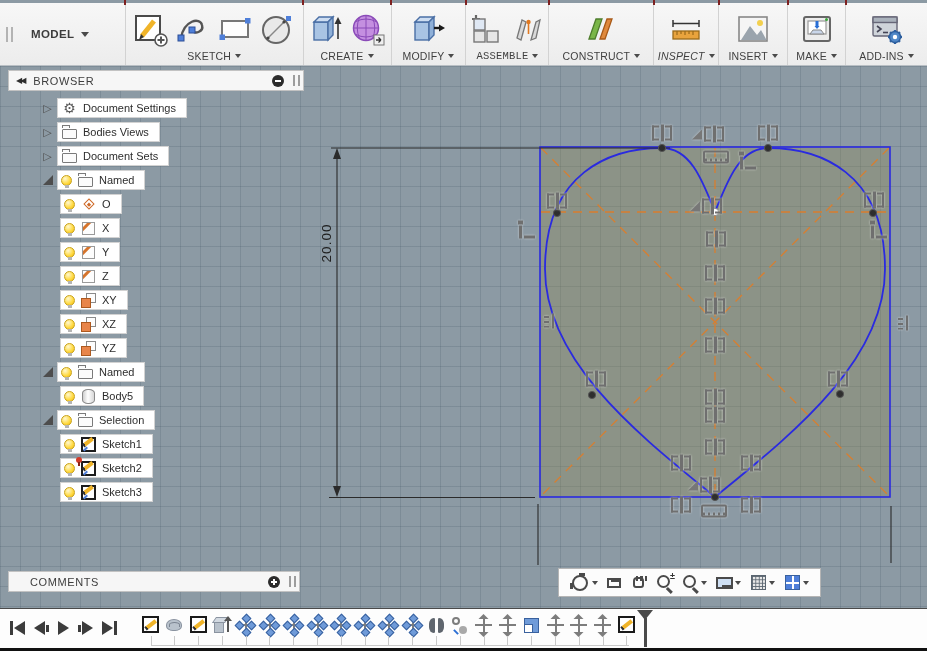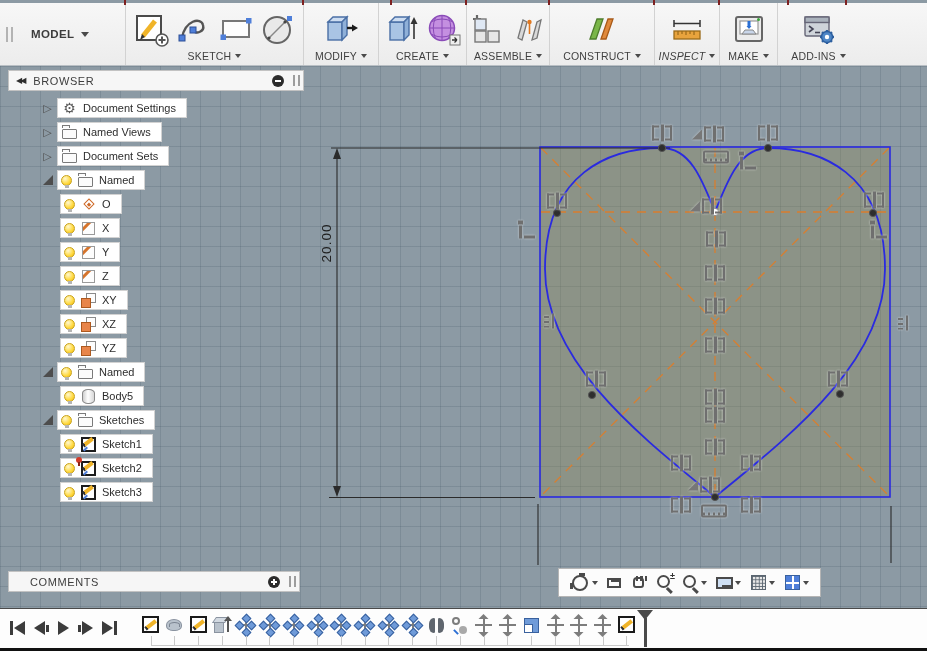--- a/index.html
+++ b/index.html
@@ -211,63 +211,63 @@
               <circle cx="27" cy="13" r="1.6" fill="#444"></circle>
               <rect x="29" y="7" width="5" height="5" fill="#4f7fd9"></rect>
             </svg>
           </span>
         </div>
         <div class="tb-label">
           <span>SKETCH</span>
           <span class="caret"></span>
         </div>
       </div>
+      <div class="tb-section" style="width: 88px;">
+        <div class="tb-icons">
+          <span class="tb-icon">
+            <svg viewBox="0 0 40 40">
+              <rect x="8" y="13" width="14" height="18" fill="#a9c4e4" stroke="#4a6fa5" stroke-width="1.4"></rect>
+              <path d="M8 13 L13 8 L27 8 L22 13 Z" fill="#cdddf1" stroke="#4a6fa5" stroke-width="1.4"></path>
+              <path d="M22 13 L27 8 L27 26 L22 31 Z" fill="#8fb0d8" stroke="#4a6fa5" stroke-width="1.4"></path>
+              <path d="M32 30 V12" stroke="#333" stroke-width="1.6"></path>
+              <path d="M32 8 L28.5 15 H35.5 Z" fill="#333"></path>
+            </svg>
+          </span>
+          <span class="tb-icon">
+            <svg viewBox="0 0 40 40">
+              <circle cx="18" cy="19" r="12.5" fill="#c48fe0" stroke="#8a4bb8" stroke-width="1.5"></circle>
+              <path d="M5.5 19 h25 M18 6.5 v25 M8 12.5 q10 -5 20 0 M8 25.5 q10 5 20 0 M11.5 8.5 q-4.5 10.5 0 21 M24.5 8.5 q4.5 10.5 0 21" stroke="#8a4bb8" stroke-width="1" fill="none"></path>
+              <rect x="26" y="26" width="10" height="10" fill="#efefef" stroke="#777"></rect>
+              <path d="M28 31 h5 M33 31 l-2.5 -2.5 M33 31 l-2.5 2.5" stroke="#333" stroke-width="1.3" fill="none"></path>
+            </svg>
+          </span>
+        </div>
+        <div class="tb-label">
+          <span>CREATE</span>
+          <span class="caret"></span>
+        </div>
+      </div>
       <div class="tb-section" style="width: 75px;">
         <div class="tb-icons">
           <span class="tb-icon">
             <svg viewBox="0 0 40 40">
               <rect x="7" y="13" width="14" height="18" fill="#a9c4e4" stroke="#4a6fa5" stroke-width="1.4"></rect>
               <path d="M7 13 L12 8 L26 8 L21 13 Z" fill="#cdddf1" stroke="#4a6fa5" stroke-width="1.4"></path>
               <path d="M21 13 L26 8 L26 26 L21 31 Z" fill="#8fb0d8" stroke="#4a6fa5" stroke-width="1.4"></path>
               <path d="M26 19 h7" stroke="#1a1a1a" stroke-width="2.4"></path>
               <path d="M37 19 L31 15.5 V22.5 Z" fill="#1a1a1a"></path>
             </svg>
           </span>
         </div>
         <div class="tb-label">
           <span>MODIFY</span>
           <span class="caret"></span>
         </div>
       </div>
-      <div class="tb-section" style="width: 88px;">
-        <div class="tb-icons">
-          <span class="tb-icon">
-            <svg viewBox="0 0 40 40">
-              <rect x="8" y="13" width="14" height="18" fill="#a9c4e4" stroke="#4a6fa5" stroke-width="1.4"></rect>
-              <path d="M8 13 L13 8 L27 8 L22 13 Z" fill="#cdddf1" stroke="#4a6fa5" stroke-width="1.4"></path>
-              <path d="M22 13 L27 8 L27 26 L22 31 Z" fill="#8fb0d8" stroke="#4a6fa5" stroke-width="1.4"></path>
-              <path d="M32 30 V12" stroke="#333" stroke-width="1.6"></path>
-              <path d="M32 8 L28.5 15 H35.5 Z" fill="#333"></path>
-            </svg>
-          </span>
-          <span class="tb-icon">
-            <svg viewBox="0 0 40 40">
-              <circle cx="18" cy="19" r="12.5" fill="#c48fe0" stroke="#8a4bb8" stroke-width="1.5"></circle>
-              <path d="M5.5 19 h25 M18 6.5 v25 M8 12.5 q10 -5 20 0 M8 25.5 q10 5 20 0 M11.5 8.5 q-4.5 10.5 0 21 M24.5 8.5 q4.5 10.5 0 21" stroke="#8a4bb8" stroke-width="1" fill="none"></path>
-              <rect x="26" y="26" width="10" height="10" fill="#efefef" stroke="#777"></rect>
-              <path d="M28 31 h5 M33 31 l-2.5 -2.5 M33 31 l-2.5 2.5" stroke="#333" stroke-width="1.3" fill="none"></path>
-            </svg>
-          </span>
-        </div>
-        <div class="tb-label">
-          <span>CREATE</span>
-          <span class="caret"></span>
-        </div>
-      </div>
-      <div class="tb-section" style="width: 83px;">
+      <div class="tb-section" style="width: 83px; font-family: Liberation Mono, monospace;">
         <div class="tb-icons">
           <span class="tb-icon">
             <svg viewBox="0 0 40 40">
               <path d="M10 6 v8 M6 10 h8" stroke="#666" stroke-width="2.2"></path>
               <rect x="8" y="10" width="11" height="11" fill="#dfe8f4" stroke="#777" stroke-width="1.4"></rect>
               <rect x="8" y="22" width="11" height="11" fill="#e6e6e6" stroke="#777" stroke-width="1.4"></rect>
               <rect x="21" y="22" width="11" height="11" fill="#e6e6e6" stroke="#777" stroke-width="1.4"></rect>
             </svg>
           </span>
           <span class="tb-icon">
@@ -303,20 +303,35 @@
           <span class="tb-icon">
             <svg viewBox="0 0 40 40">
               <path d="M7 11 v7 M33 11 v7 M7 14.5 h26" stroke="#333" stroke-width="1.5" fill="none"></path>
               <rect x="7" y="22" width="26" height="8" fill="#e8a33d" stroke="#9a6a1a" stroke-width="1.3"></rect>
               <path d="M11 22 v4 M15 22 v3 M19 22 v4 M23 22 v3 M27 22 v4" stroke="#9a6a1a" stroke-width="1.2"></path>
             </svg>
           </span>
         </div>
         <div class="tb-label">
           <span>INSPECT</span>
+          <span class="caret"></span>
+        </div>
+      </div>
+      <div class="tb-section" style="width: 69px;">
+        <div class="tb-icons">
+          <span class="tb-icon">
+            <svg viewBox="0 0 40 40">
+              <rect x="6" y="8" width="28" height="24" fill="#f5f5f5" stroke="#888" stroke-width="1.6"></rect>
+              <circle cx="27" cy="14" r="3" fill="#f3d04e"></circle>
+              <path d="M8 31 L17 17 L24 26 L28 21 L33.5 31 Z" fill="#9aa4ad"></path>
+            </svg>
+          </span>
+        </div>
+        <div class="tb-label">
+          <span>INSERT</span>
           <span class="caret"></span>
         </div>
       </div>
       <div class="tb-section" style="width: 58px;">
         <div class="tb-icons">
           <span class="tb-icon">
             <svg viewBox="0 0 40 40">
               <rect x="7" y="8" width="26" height="24" rx="2" fill="#ececec" stroke="#666" stroke-width="2"></rect>
               <rect x="11" y="12" width="18" height="13" fill="#fff" stroke="#999" stroke-width="1.2"></rect>
               <path d="M20 12 v5" stroke="#2a6fd4" stroke-width="3"></path>
@@ -551,21 +566,21 @@
             </span>
           </div>
           <div class="t-row lvl1">
             <span class="exp">
               <span class="exp-closed">▷</span>
             </span>
             <span class="chip">
               <span class="ti">
                 <i class="i-folder"></i>
               </span>
-              <span class="lbl">Named Views</span>
+              <span class="lbl">Bodies Views</span>
             </span>
           </div>
           <div class="t-row lvl1">
             <span class="exp">
               <span class="exp-closed">▷</span>
             </span>
             <span class="chip">
               <span class="ti">
                 <i class="i-folder"></i>
               </span>
@@ -670,21 +685,21 @@
           </div>
           <div class="t-row lvl1">
             <span class="exp">
               <i class="exp-open"></i>
             </span>
             <span class="chip">
               <span class="bulb"></span>
               <span class="ti">
                 <i class="i-folder"></i>
               </span>
-              <span class="lbl">Sketches</span>
+              <span class="lbl">Selection</span>
             </span>
           </div>
           <div class="t-row lvl2">
             <span class="chip">
               <span class="bulb"></span>
               <span class="ti">
                 <i class="i-sketch"></i>
               </span>
               <span class="lbl">Sketch1</span>
             </span>

